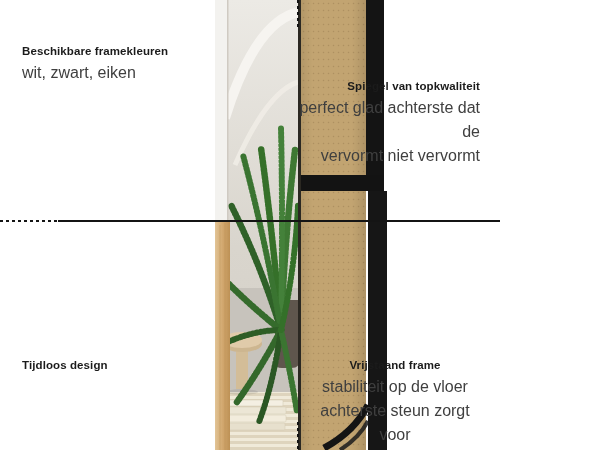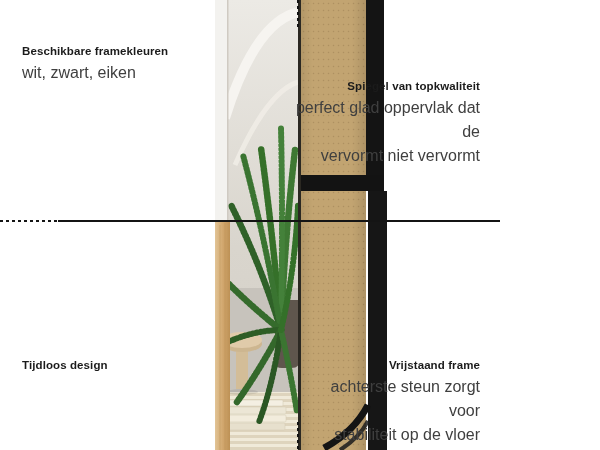--- a/index.html
+++ b/index.html
@@ -8,21 +8,21 @@
     font-family:"Liberation Sans",sans-serif;overflow:hidden;
   }
   
   .callout{position:absolute;z-index:6;}
   .callout h3{margin:0;font-size:11.5px;font-weight:bold;color:#1b1b1b;letter-spacing:.1px;}
   .callout .sub{margin:4px 0 0;font-size:16px;color:#3f3f3f;line-height:1.5;}
   .callout .sub .l{display:block;}
   .tl{left:22px;top:45px;text-align:left;max-width:185px;}
   .tr{right:20px;top:45px;text-align:right;max-width:185px;margin-top:35px;}
   .bl{left:22px;top:359px;text-align:center;max-width:170px;}
-  .br{right:20px;top:359px;text-align:right;max-width:170px;}
+  .br{right:20px;top:359px;text-align:center;max-width:170px;}
   
   .photo-front{position:absolute;left:215px;top:0;width:83px;height:450px;overflow:hidden;z-index:1;}
   .photo-back{position:absolute;left:298px;top:0;width:94px;height:450px;background:#ffffff;z-index:1;}
   .mdf{
     position:absolute;left:0;top:0;width:68px;height:450px;
     background-color:#c2a471;
     background-image:
       linear-gradient(90deg, rgba(0,0,0,.08), rgba(0,0,0,0) 18%, rgba(0,0,0,0) 78%, rgba(0,0,0,.10)),
       radial-gradient(circle, rgba(88,66,36,.20) .5px, rgba(0,0,0,0) 1.1px);
     background-size:100% 100%, 5px 7px;
@@ -150,32 +150,32 @@
     <h3>Beschikbare framekleuren</h3>
     <p class="sub">
       <span class="l">wit, zwart, eiken</span>
       <span class="l"></span>
     </p>
   </div>
 
   <div class="callout tr">
     <h3>Spiegel van topkwaliteit</h3>
     <p class="sub">
-      <span class="l">perfect glad oppervlak dat de</span>
+      <span class="l">perfect glad achterste dat de</span>
       <span class="l">vervormt niet vervormt</span>
     </p>
   </div>
 
   <div class="callout bl">
     <h3>Tijdloos design</h3>
     <p class="sub">
     </p>
   </div>
 
   <div class="callout br">
     <h3>Vrijstaand frame</h3>
     <p class="sub">
+      <span class="l">stabiliteit op de vloer</span>
       <span class="l">achterste steun zorgt voor</span>
-      <span class="l">stabiliteit op de vloer</span>
     </p>
   </div>
 
 </div>
 
 </body></html>

